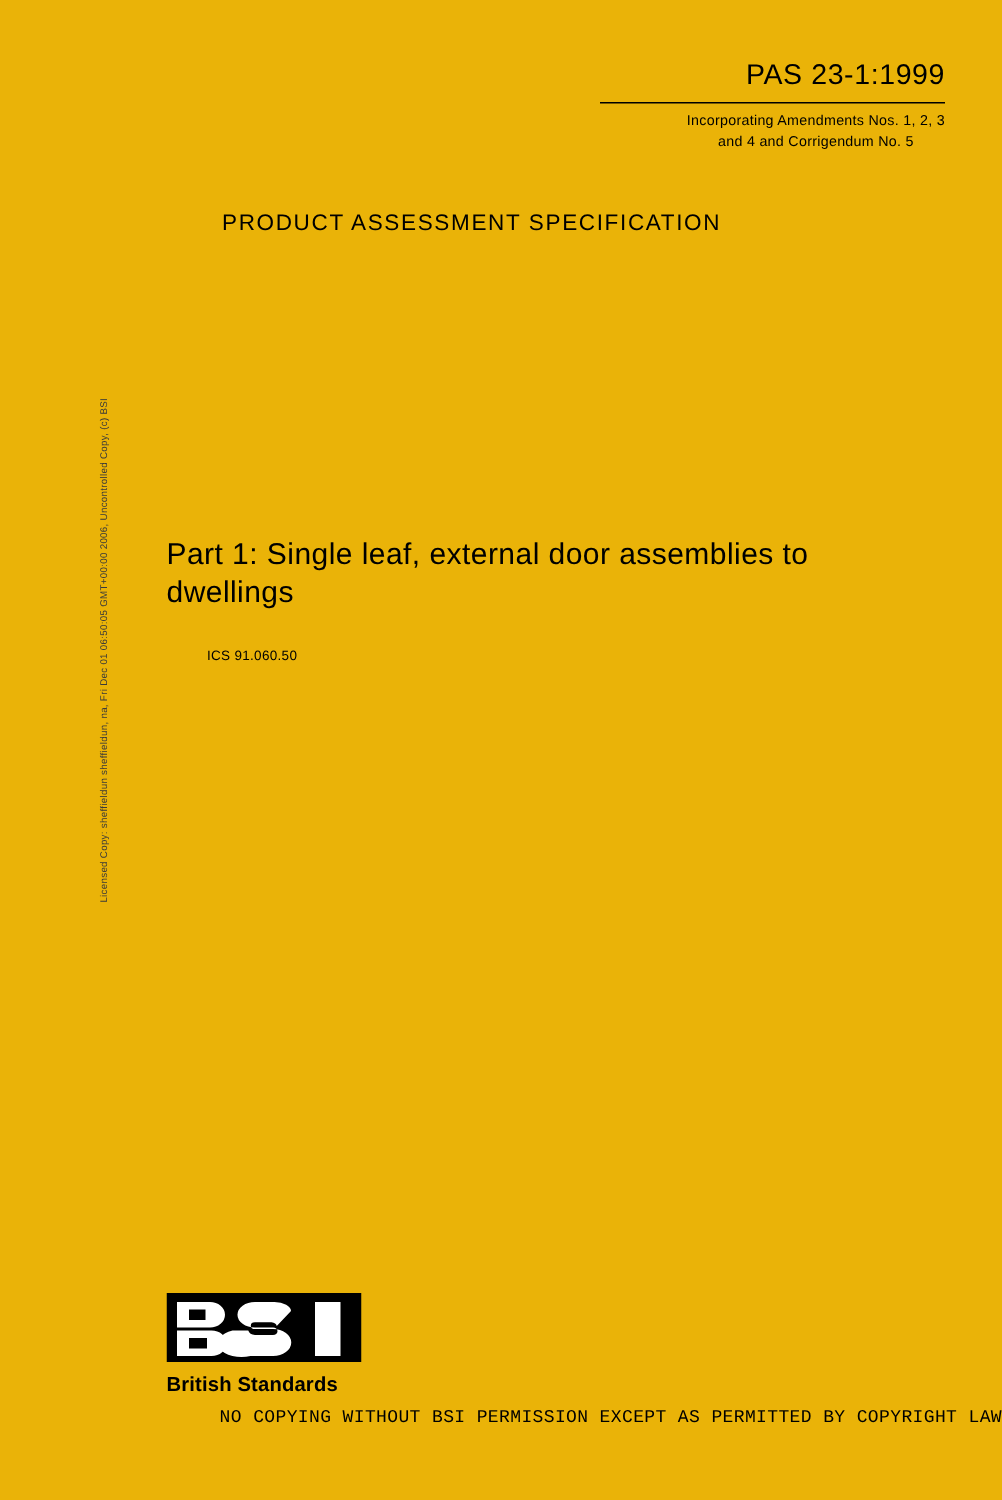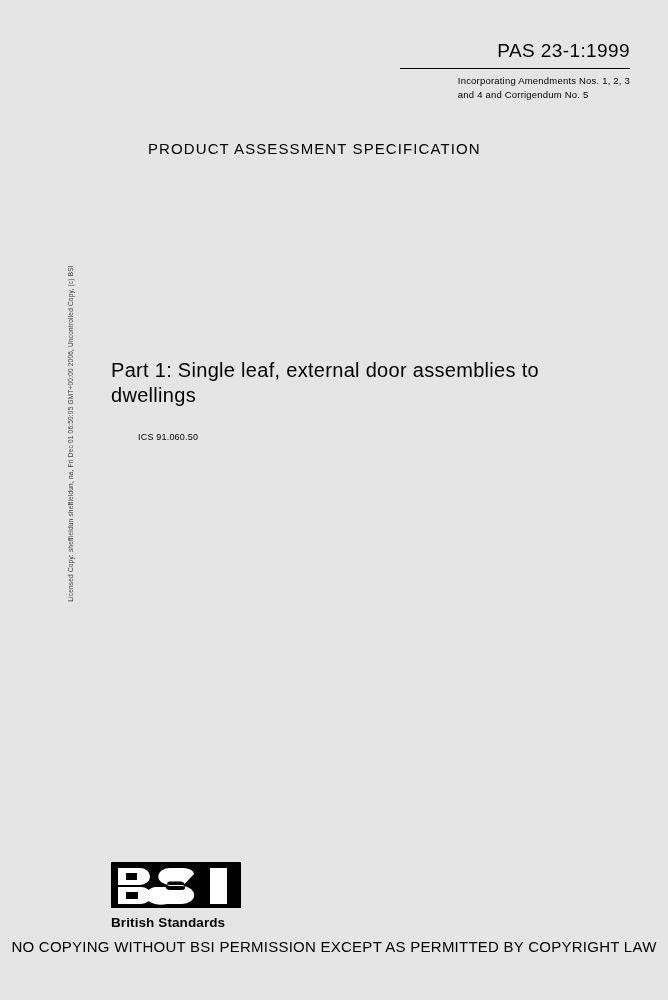--- a/index.html
+++ b/index.html
@@ -14,21 +14,21 @@
     font-family: "Liberation Sans", sans-serif;
     color: #000000;
     overflow: hidden;
   }
 
   .page {
     position: absolute;
     left: 0; top: 0;
     width: 668px;
     height: 1000px;
-    background: #e5e5e5;
+    background: #eab308;
   }
 
   
   .side-text {
     position: absolute;
     left: -330px;
     top: 430px;
     width: 800px;
     transform: rotate(-90deg);
     transform-origin: center center;
@@ -56,21 +56,21 @@
     top: 68px;
     height: 1px;
     background: #000000;
   }
   .amendments {
     position: absolute;
     right: 38px;
     top: 74px;
     font-size: 9.5px;
     line-height: 14px;
-    text-align: left;
+    text-align: center;
     letter-spacing: 0.2px;
     white-space: nowrap;
   }
 
   
   .spec-kicker {
     position: absolute;
     left: 112px;
     top: 140px;
     font-size: 15px;
@@ -124,23 +124,24 @@
     font-weight: bold;
     letter-spacing: 0.1px;
   }
 
   
   .footer {
     position: absolute;
     left: 0;
     right: 0;
     top: 938px;
-    text-align: center;
-    font-size: 15px;
+    text-align: right;
+    font-size: 12px;
     letter-spacing: 0.25px;
+    font-family: Liberation Mono, monospace;
   }
 </style>
 </head>
 <body>
 
 <div class="page">
 
   <div class="side-text">Licensed Copy: sheffieldun sheffieldun, na, Fri Dec 01 06:50:05 GMT+00:00 2006, Uncontrolled Copy, (c) BSI</div>
 
   <div class="doc-ref">PAS 23-1:1999</div>

